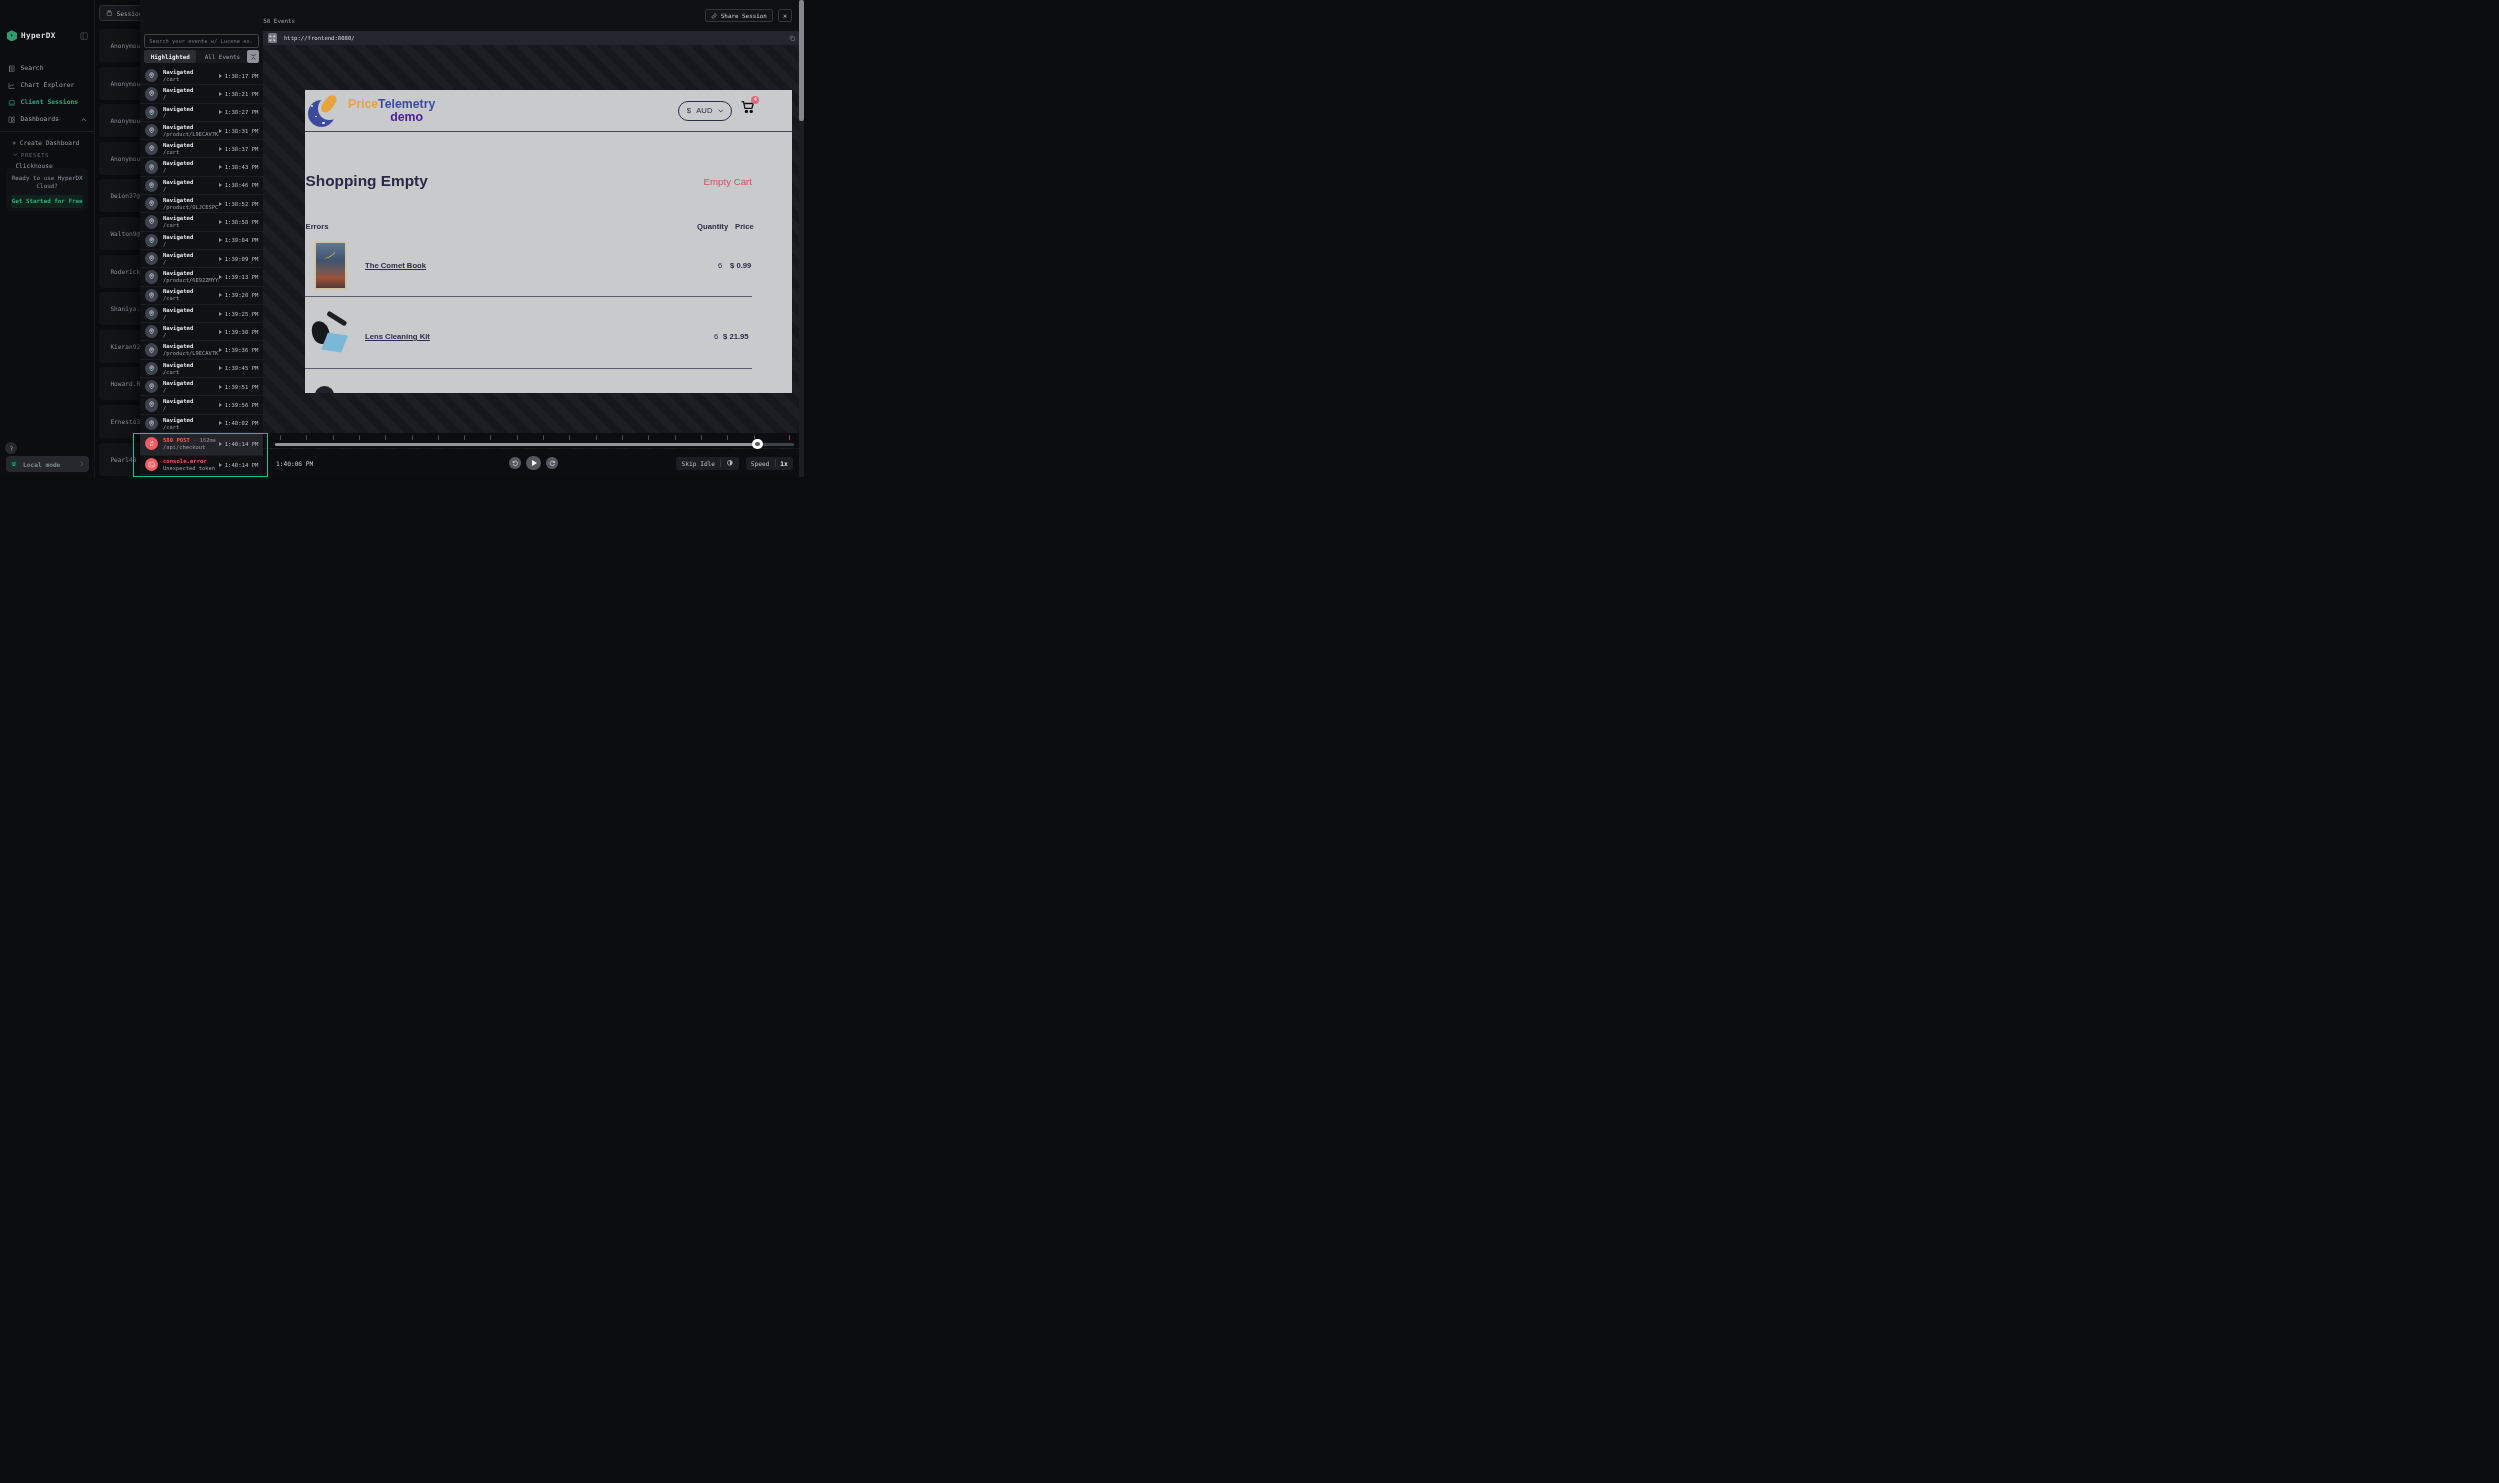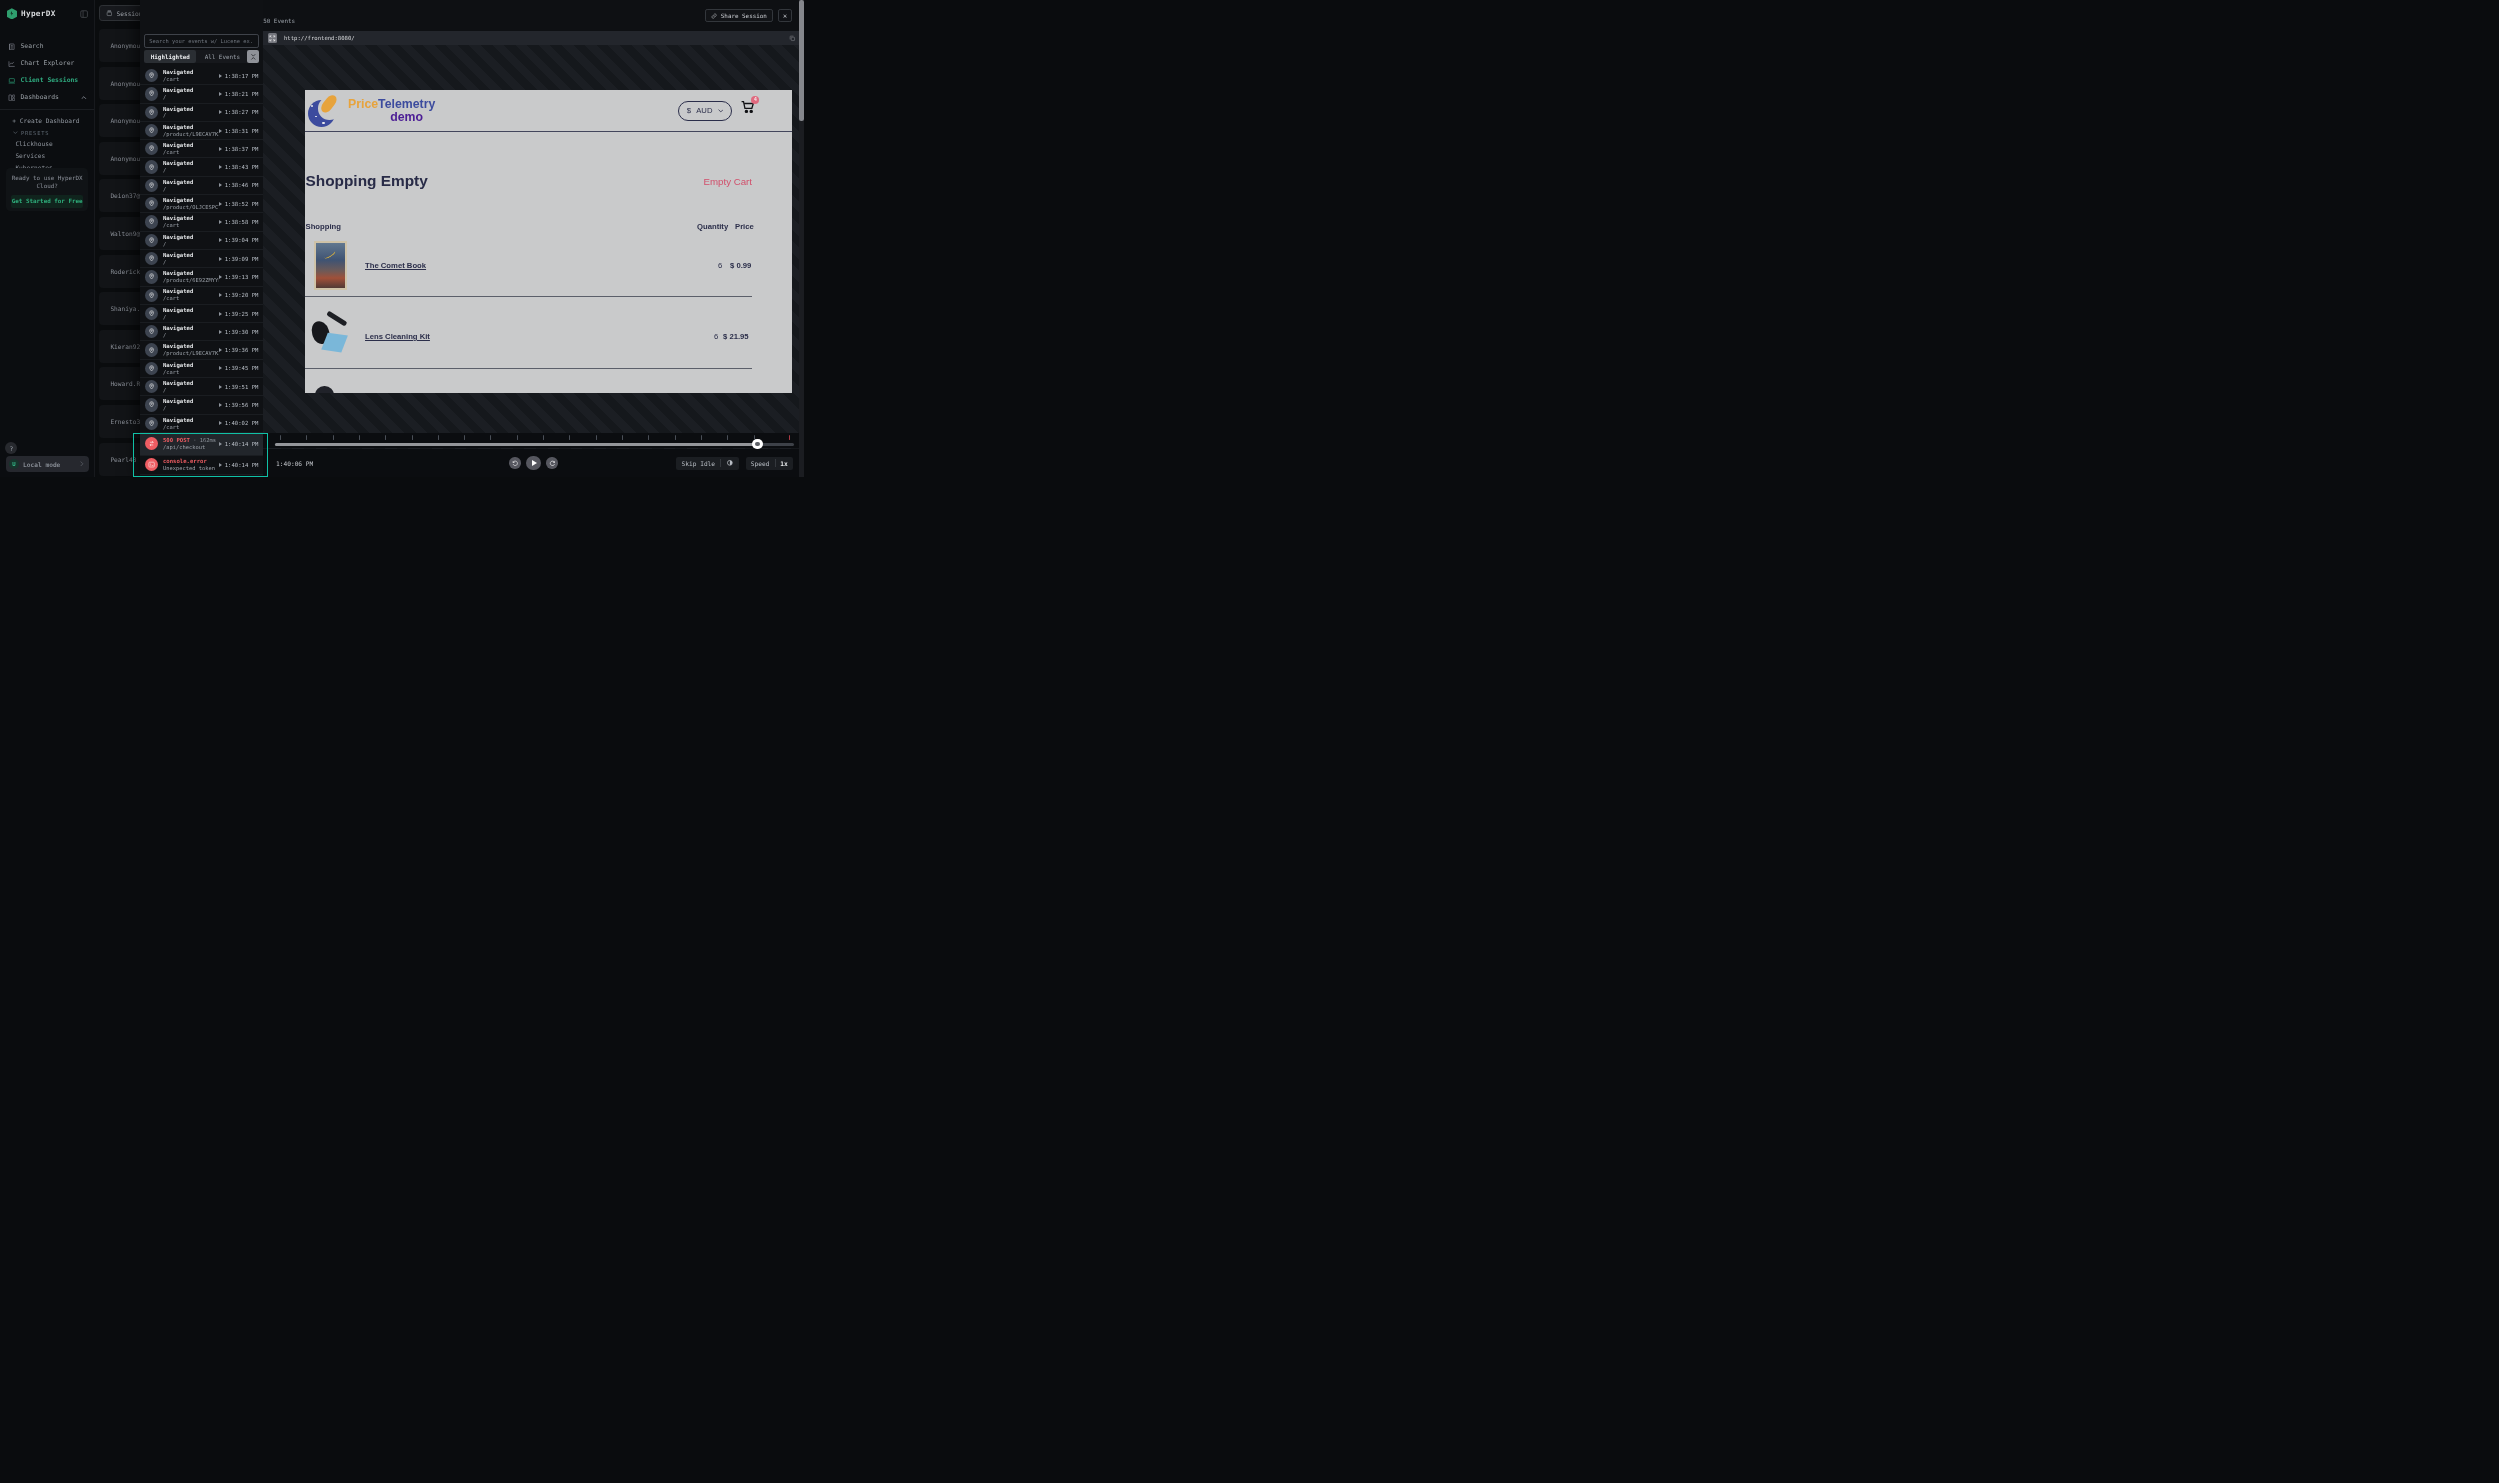--- a/index.html
+++ b/index.html
@@ -2,21 +2,21 @@
 <html style="font-size:8.2px"><head>
 <meta charset="utf-8">
 <style>
   * { margin:0; padding:0; box-sizing:border-box; }
   html,body { width:804px; height:477px; overflow:hidden; }
   body { position:relative; background:#0a0c0e; font-family:"DejaVu Sans Mono", monospace; color:#9aa0a8; }
   svg { display:block; }
 
   
   #sidebar { position:absolute; left:0; top:0; width:95px; height:477px; background:#0b0d10; border-right:0.5px solid #17191d; }
-  .logo-row { display:flex; align-items:center; gap:4.1px; padding:8.2px 6.2px 0 6.7px; }
+  .logo-row { display:flex; align-items:center; gap:4.1px; padding:8.2px 6.2px 0 6.7px;margin-top:22px; }
   .logo-hex { width:10.3px; height:11.3px; background:#2f9e6e; clip-path:polygon(50% 0,100% 25%,100% 75%,50% 100%,0 75%,0 25%); display:flex; align-items:center; justify-content:center; }
   .brand { font-size:7.7px; font-weight:bold; color:#d9dbde; letter-spacing:0.3px; }
   .panel-toggle { margin-left:auto; cursor:pointer; }
   .menu { margin-top:18.5px; }
   .menu-item { display:flex; align-items:center; gap:5.1px; height:17px; padding-left:7.7px; font-size:6.4px; color:#9aa0a6; cursor:pointer; }
   .menu-item.active { color:#2fa87e; font-weight:bold; }
   .menu-item .chev { margin-left:auto; margin-right:7.2px; }
   .side-divider { height:0.5px; background:#1b1e22; margin-top:3.1px; }
   .sub-menu { padding-top:5.1px; }
   .sub-item { font-size:6.2px; color:#9298a0; padding:2.6px 0 2.6px 12.3px; cursor:pointer; }
@@ -702,21 +702,21 @@
             <circle cx="10" cy="19.3" r="1.7" fill="#101114"></circle>
             <circle cx="17.5" cy="19.3" r="1.7" fill="#101114"></circle>
           </svg>
         <div class="cart-badge">4</div>
       </div>
     </div>
 
     <div class="shop-title">Shopping Empty</div>
     <div class="empty-cart">Empty Cart</div>
 
-    <div class="col-head" style="left:0.5px;top:132px">Shopping</div>
+    <div class="col-head" style="left:0.5px;top:132px">Errors</div>
     <div class="col-head" style="left:392px;top:132px">Quantity</div>
     <div class="col-head" style="left:430px;top:132px">Price</div>
 
     <div class="book-img">
         <div class="comet"></div>
       </div>
     <a class="prod-row-name" style="top:171px">The Comet Book</a>
     <div class="qty" style="left:413px;top:171px">6</div>
     <div class="price" style="left:425px;top:171px">$ 0.99</div>
     <div class="hr" style="top:206px"></div>

